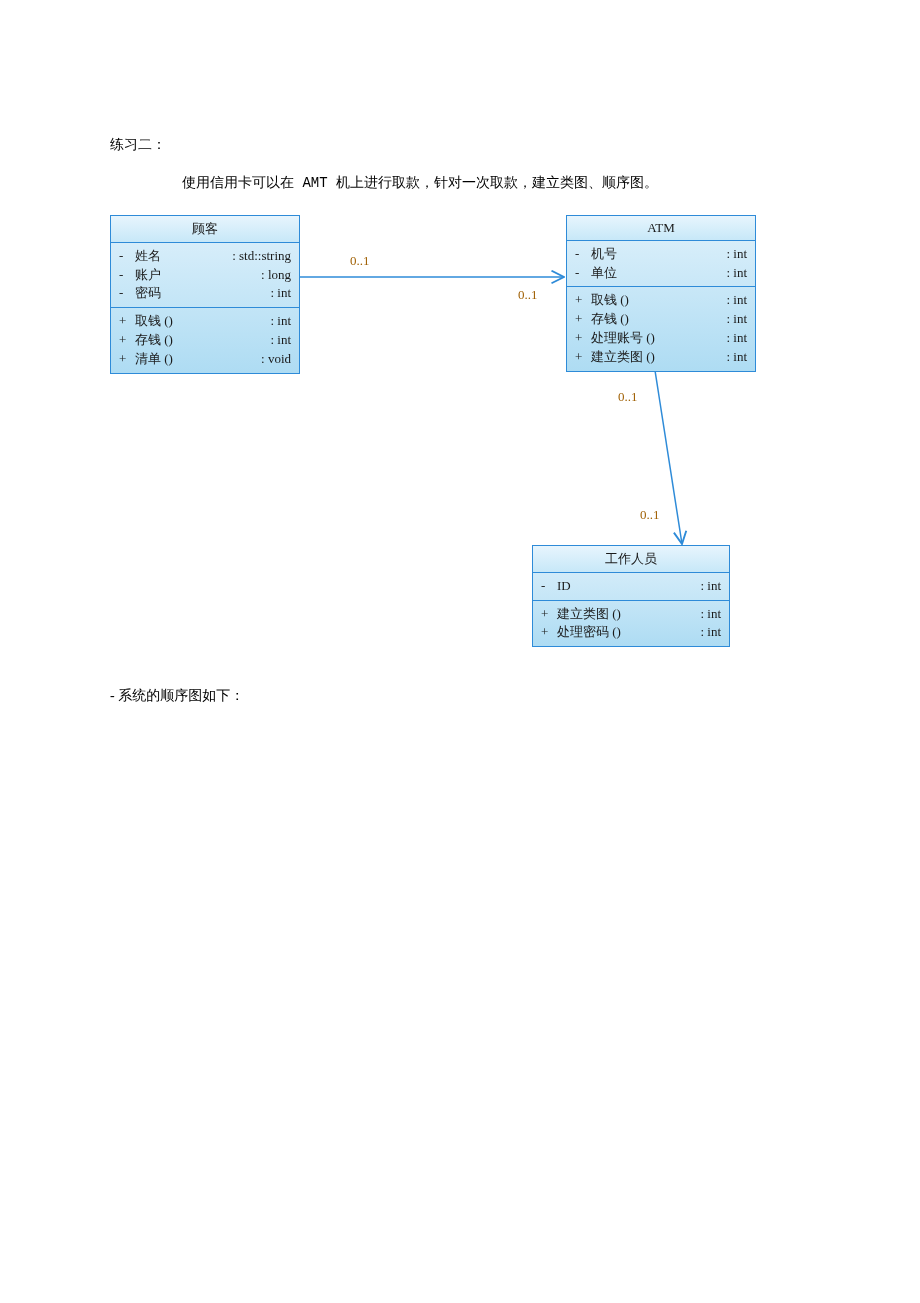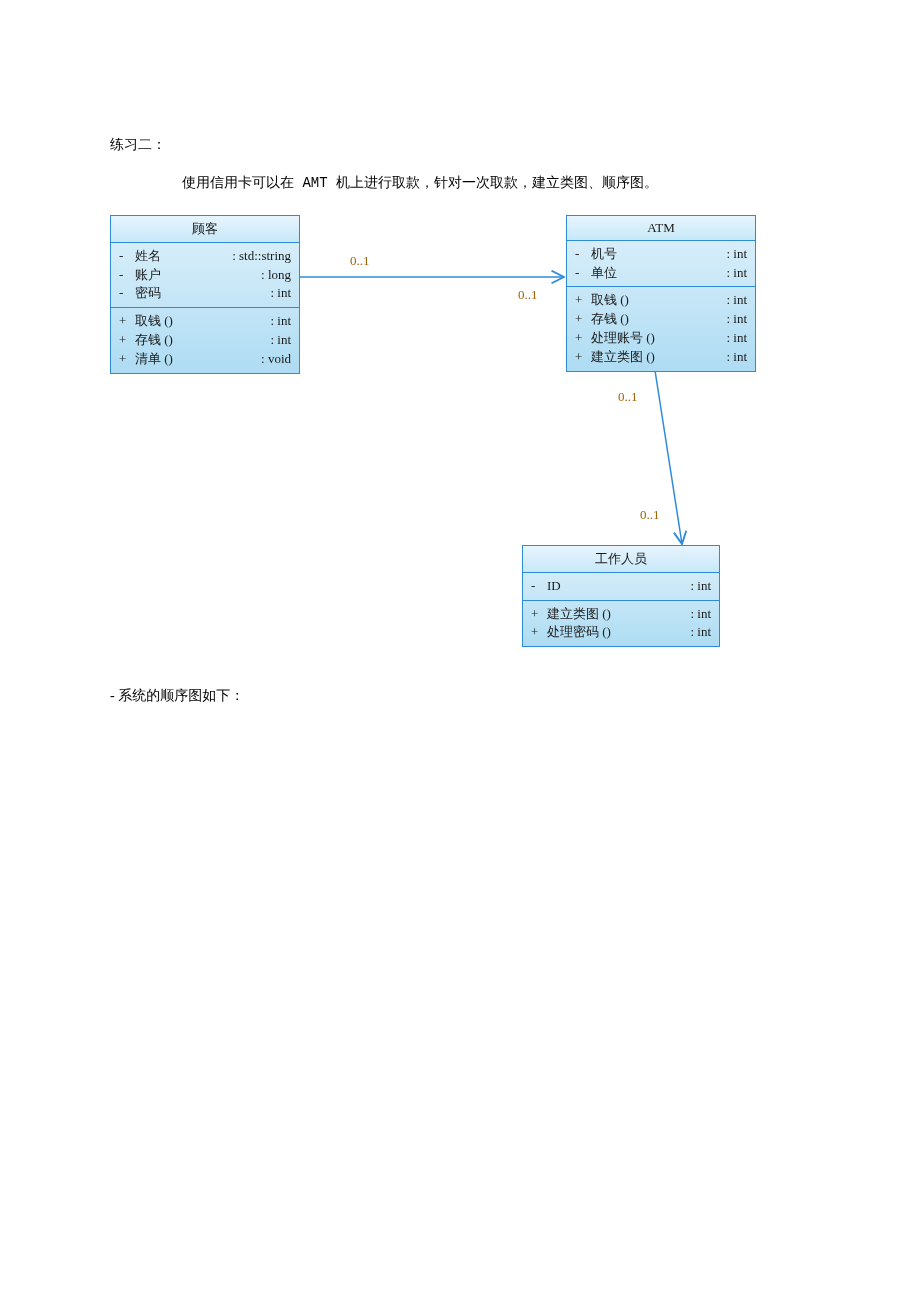--- a/index.html
+++ b/index.html
@@ -182,21 +182,21 @@
         <div class="row">
             <span class="left">
               <span class="vis">+</span>
               <span>建立类图 ()</span>
             </span>
             <span>: int</span>
           </div>
       </div>
     </div>
 
-    <div class="uml" style="left:412px; top:336px; width:196px;">
+    <div class="uml" style="left:422px; top:336px; width:196px;">
       <div class="title">工作人员</div>
       <div class="section">
         <div class="row">
             <span class="left">
               <span class="vis">-</span>
               <span>ID</span>
             </span>
             <span>: int</span>
           </div>
       </div>

